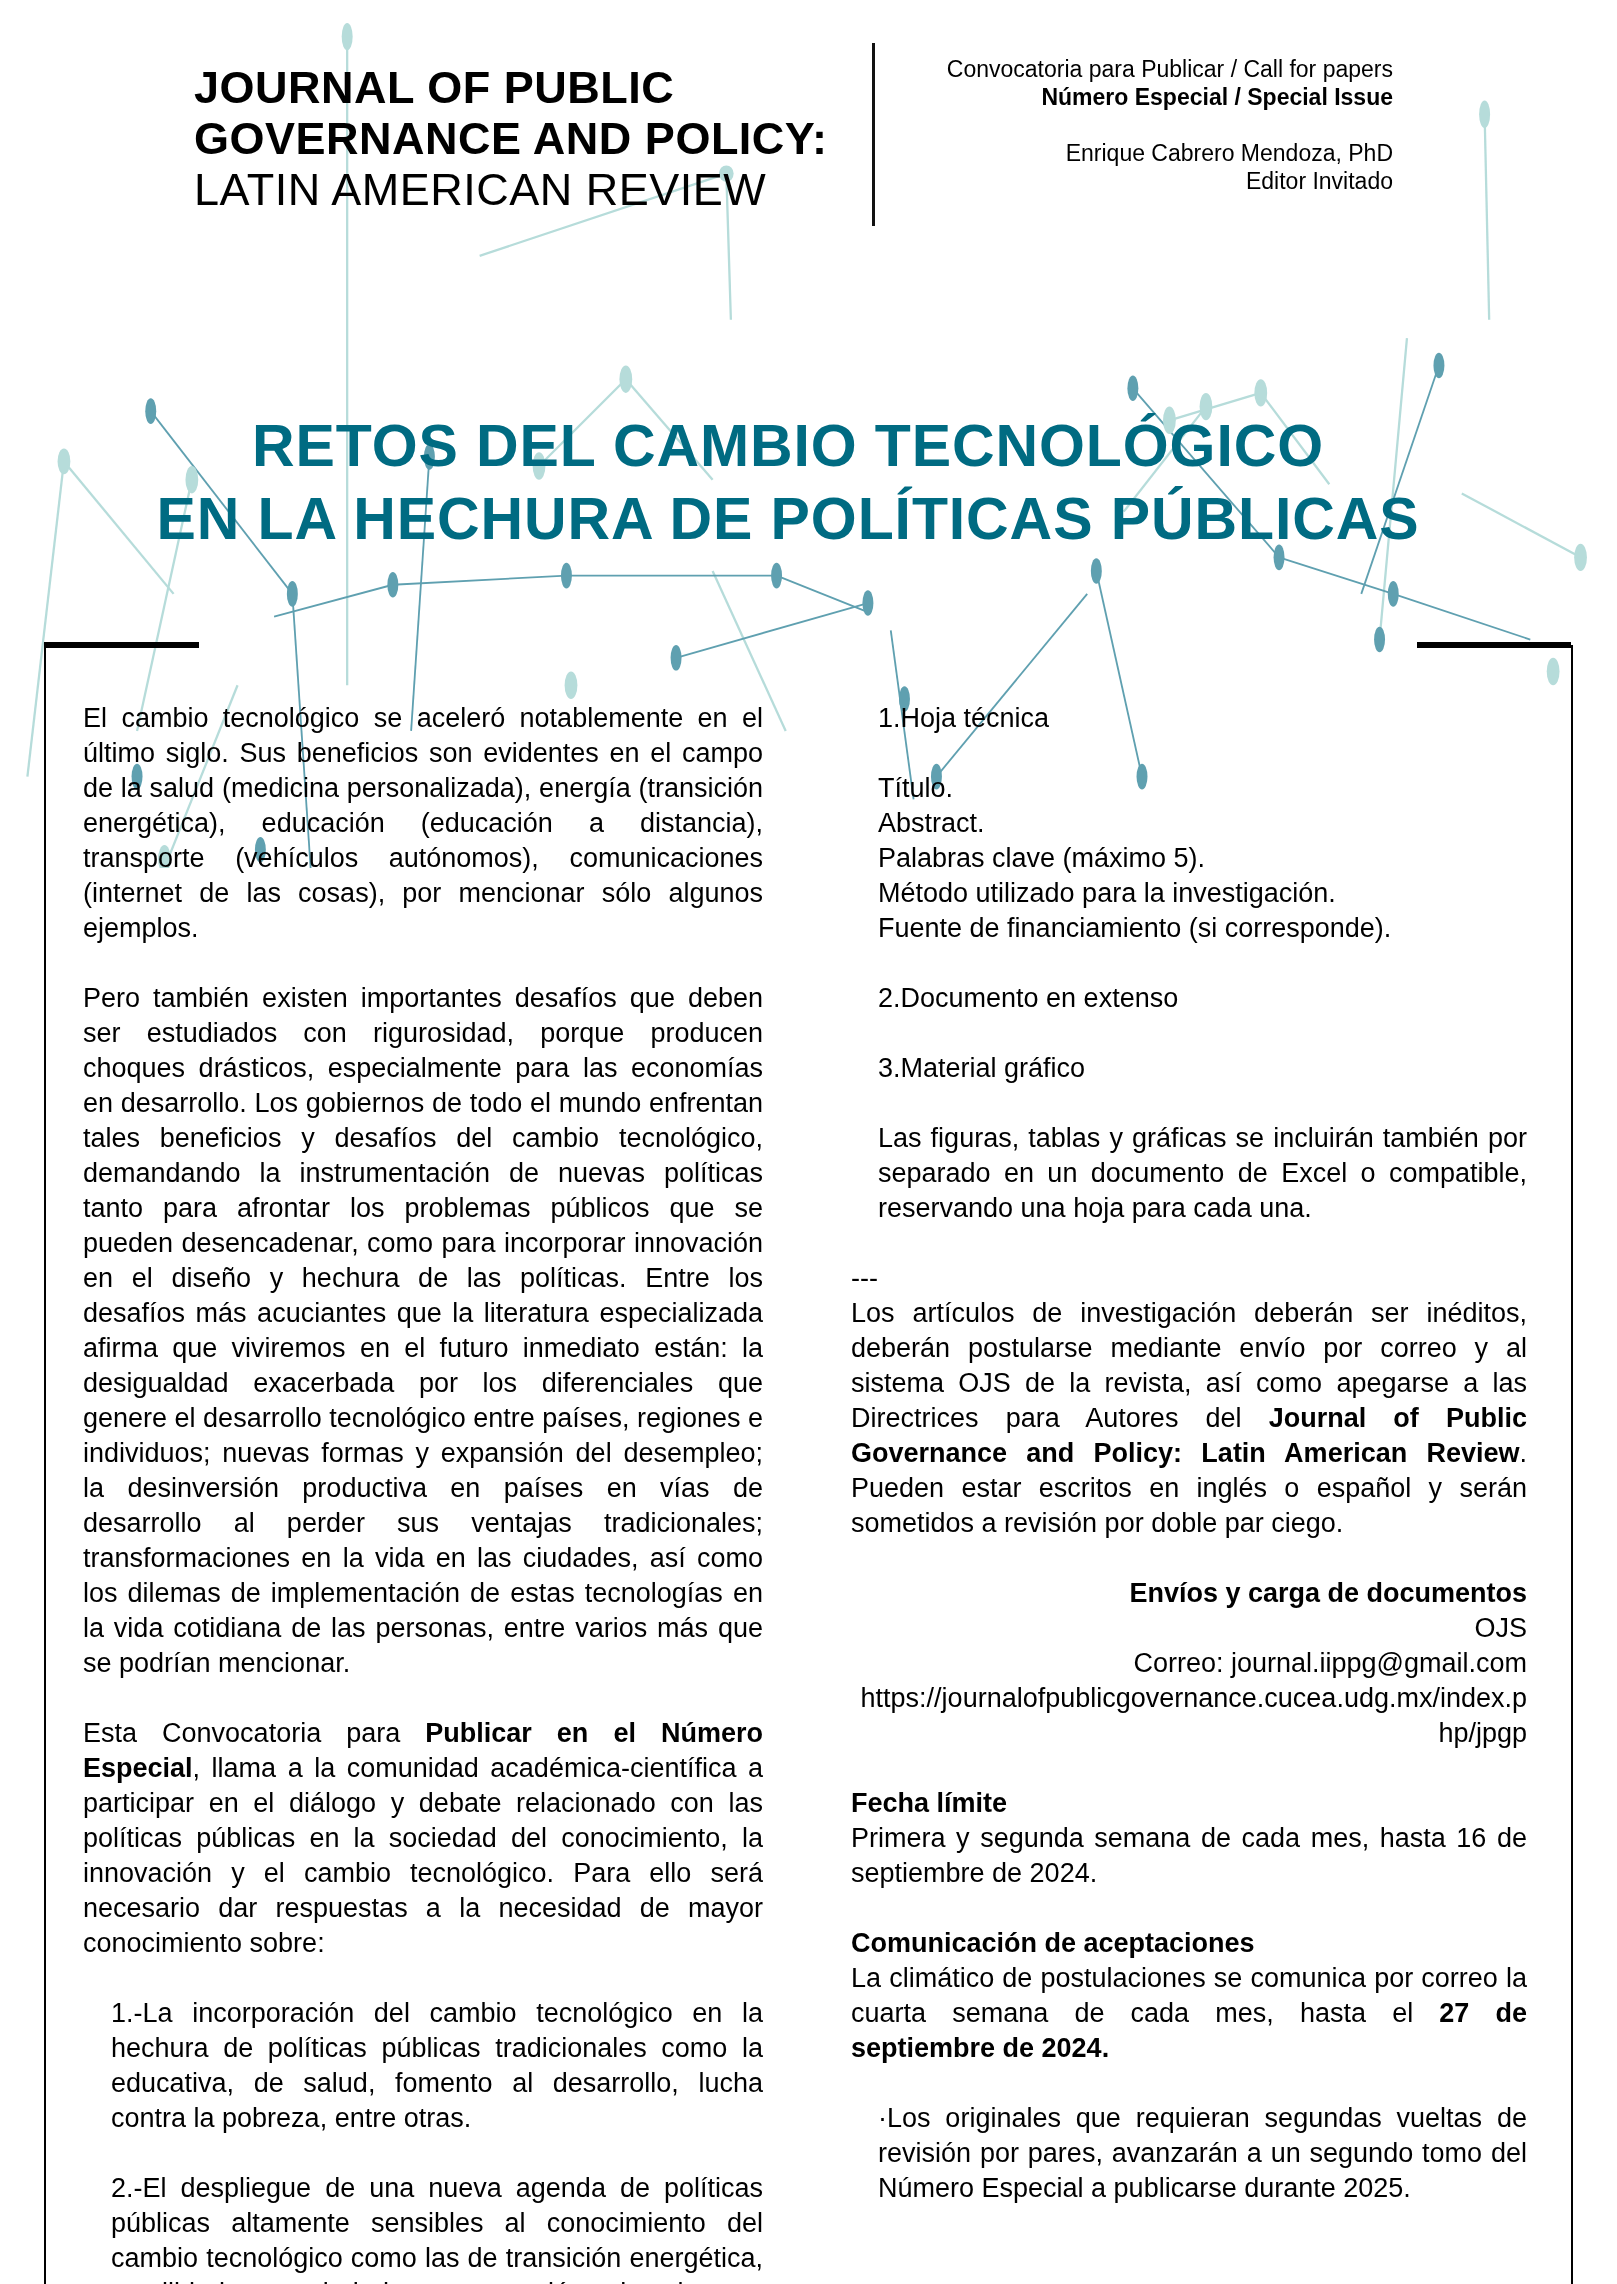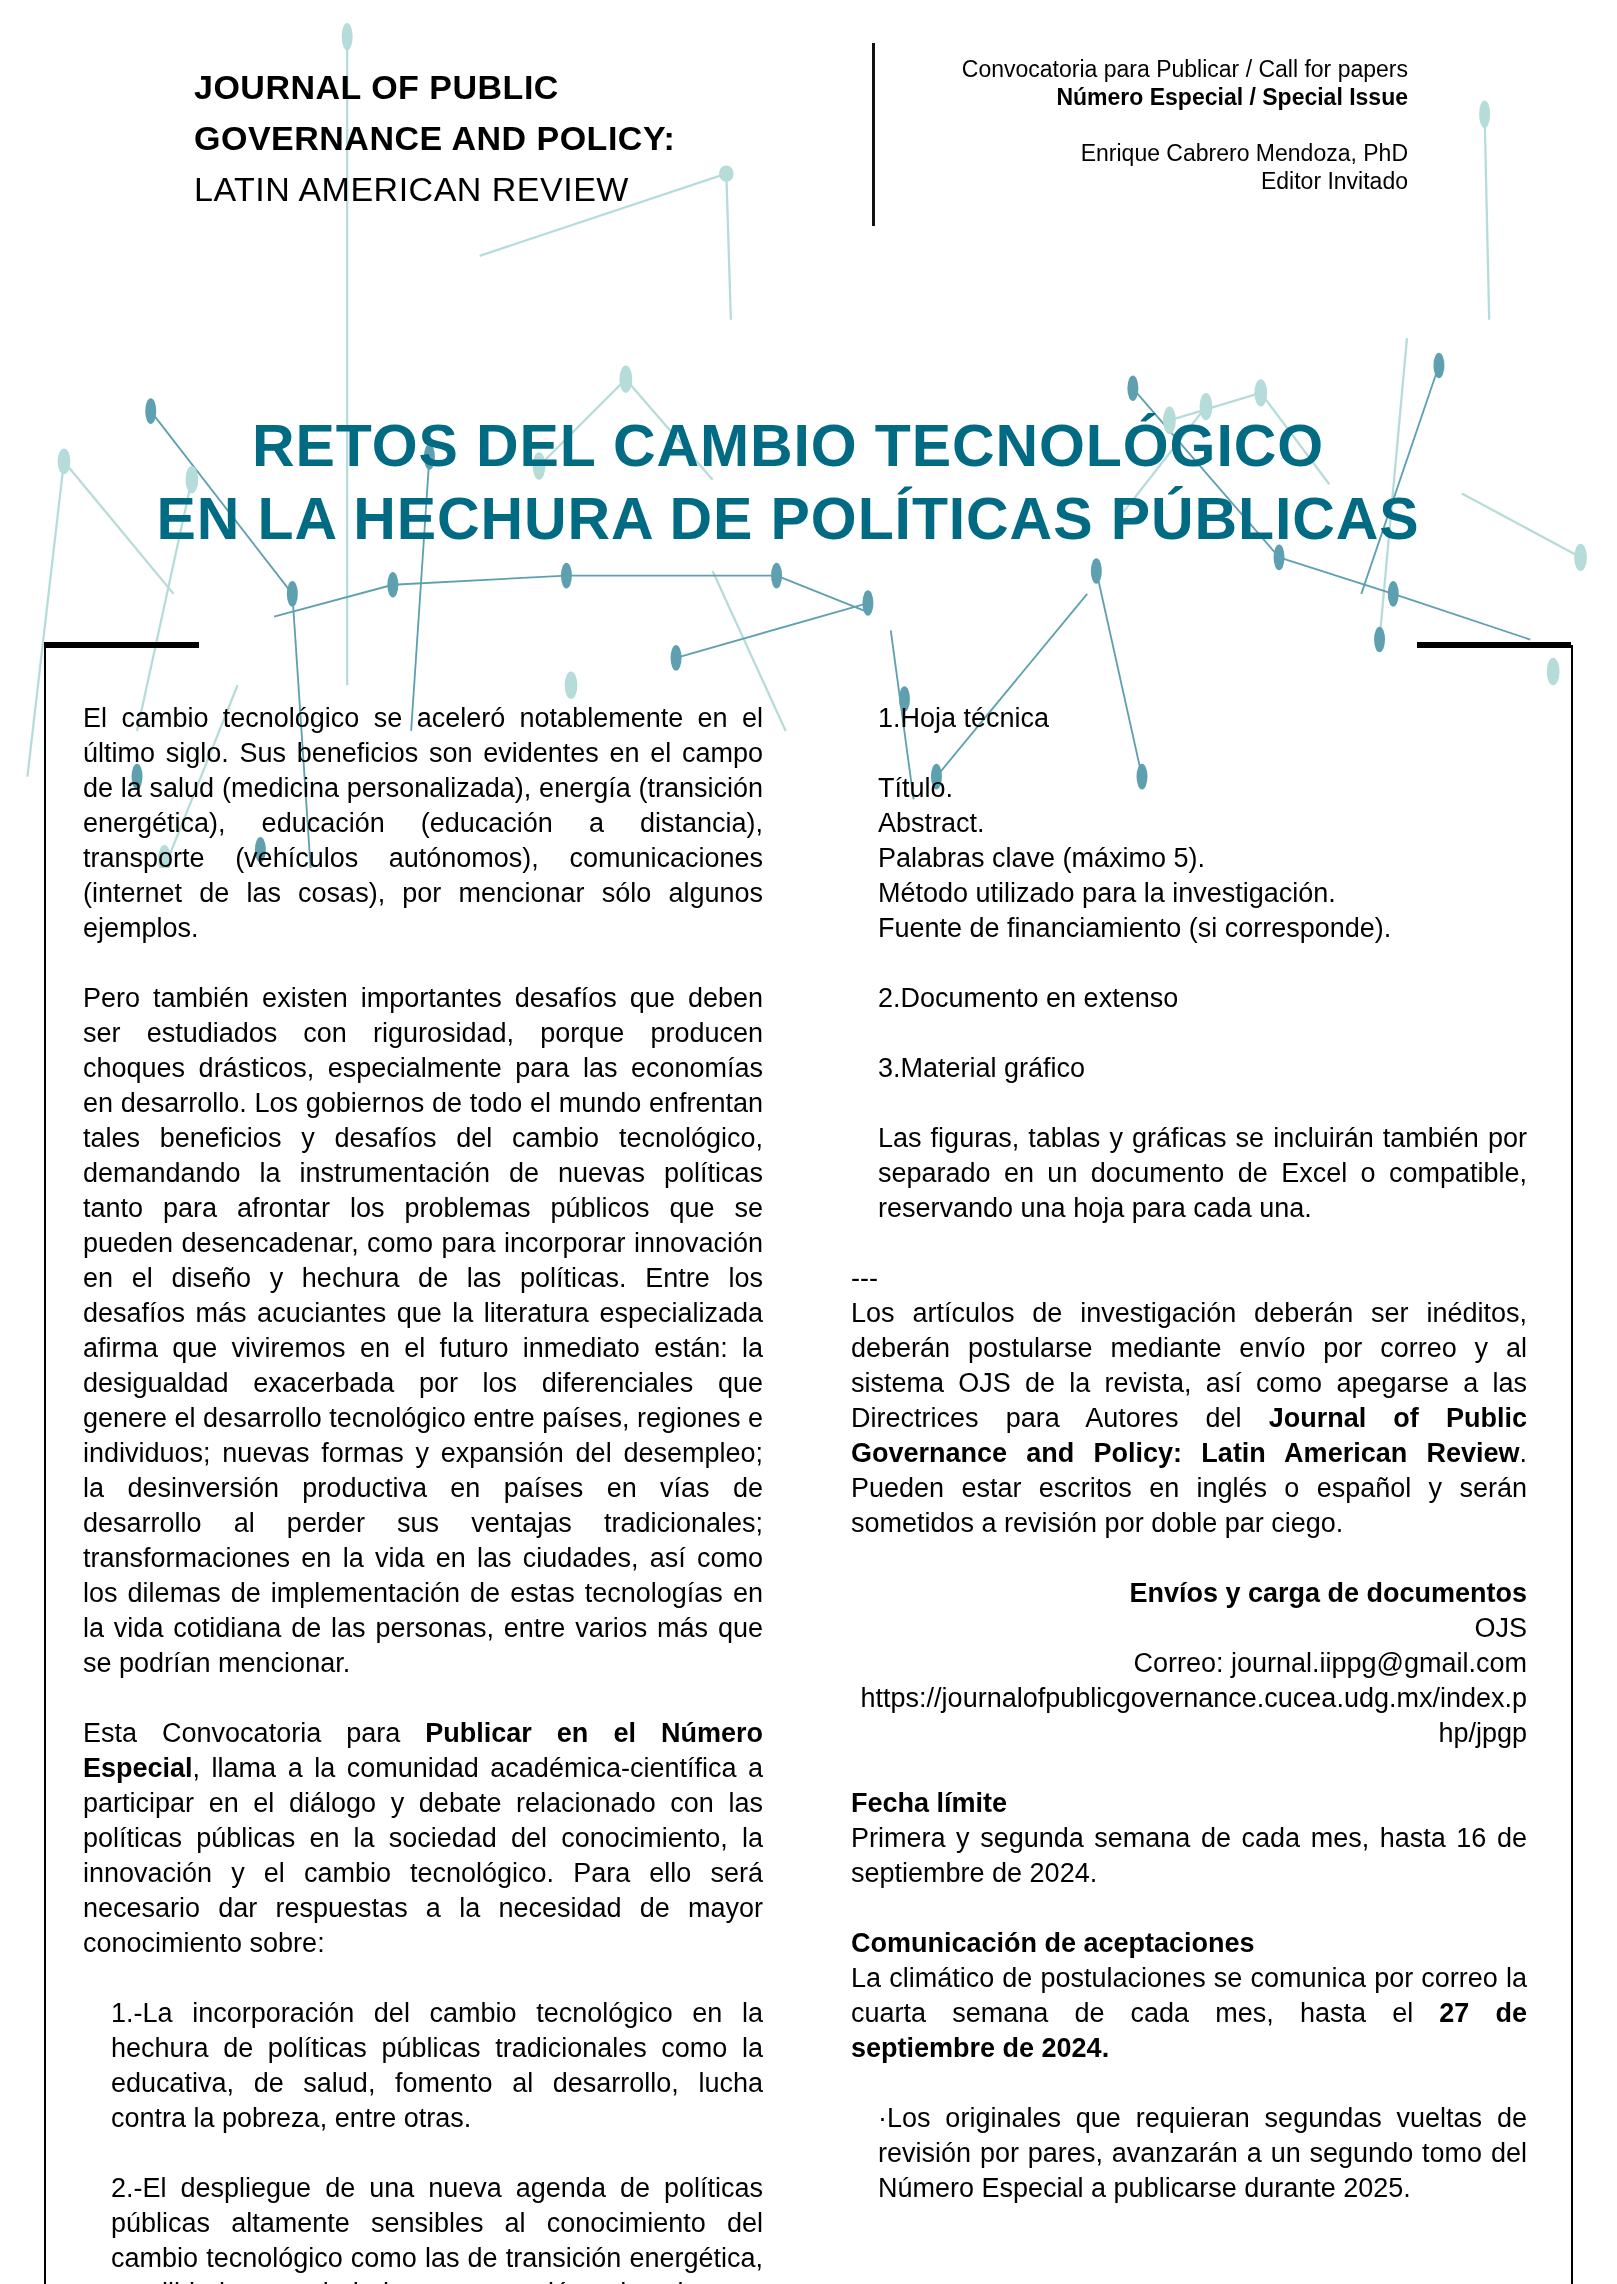--- a/index.html
+++ b/index.html
@@ -1,25 +1,25 @@
 <!DOCTYPE html>
 <html style="font-size:7.3px"><head>
 <meta charset="utf-8">
 <style>
   html, body { margin:0; padding:0; }
   body { width:1618px; height:3470px; position:relative; background:#ffffff; overflow:hidden;
          font-family:"Liberation Sans", sans-serif; color:#000; }
   .network { position:absolute; left:0; top:0; width:1618px; height:868px; z-index:0; }
   .header { position:absolute; left:0; top:0; width:1618px; height:256px; z-index:2; }
   .journal-title { position:absolute; left:194px; top:62px; font-family:"Liberation Sans", sans-serif;
-                   font-size:34px; line-height:51px; letter-spacing:0.5px; }
+                   font-size:45px; line-height:51px; letter-spacing:0.5px; }
   .journal-title .l1, .journal-title .l2 { font-weight:bold; display:block; }
   .journal-title .l3 { font-weight:normal; display:block; }
   .vline { position:absolute; left:872px; top:43px; width:2.7px; height:183px; background:#111; }
-  .cfp { position:absolute; right:210px; top:55px; text-align:right; font-size:23px; line-height:28px; }
+  .cfp { position:absolute; right:225px; top:55px; text-align:right; font-size:23px; line-height:28px; }
   .cfp .bold { font-weight:bold; }
   .cfp .gap { height:28px; }
   .main-title { position:absolute; left:0; width:1576px; top:370px; text-align:center; z-index:2;
                 font-family:"Liberation Sans", sans-serif; font-weight:bold; font-size:59px;
                 line-height:73px; color:#006b82; letter-spacing:0.9px; }
   .frame { position:absolute; left:44px; top:645px; width:1525px; height:2661px; border-left:2.3px solid #000;
            border-right:2.3px solid #000; border-bottom:2.3px solid #000; z-index:1; }
   .tab-l { position:absolute; left:44px; top:642px; width:155px; height:6.4px; background:#000; z-index:2; }
   .tab-r { position:absolute; left:1417px; top:642px; width:154px; height:6.4px; background:#000; z-index:2; }
   .col { position:absolute; z-index:3; font-size:27px; line-height:35px; font-family:"Liberation Sans", sans-serif; }

